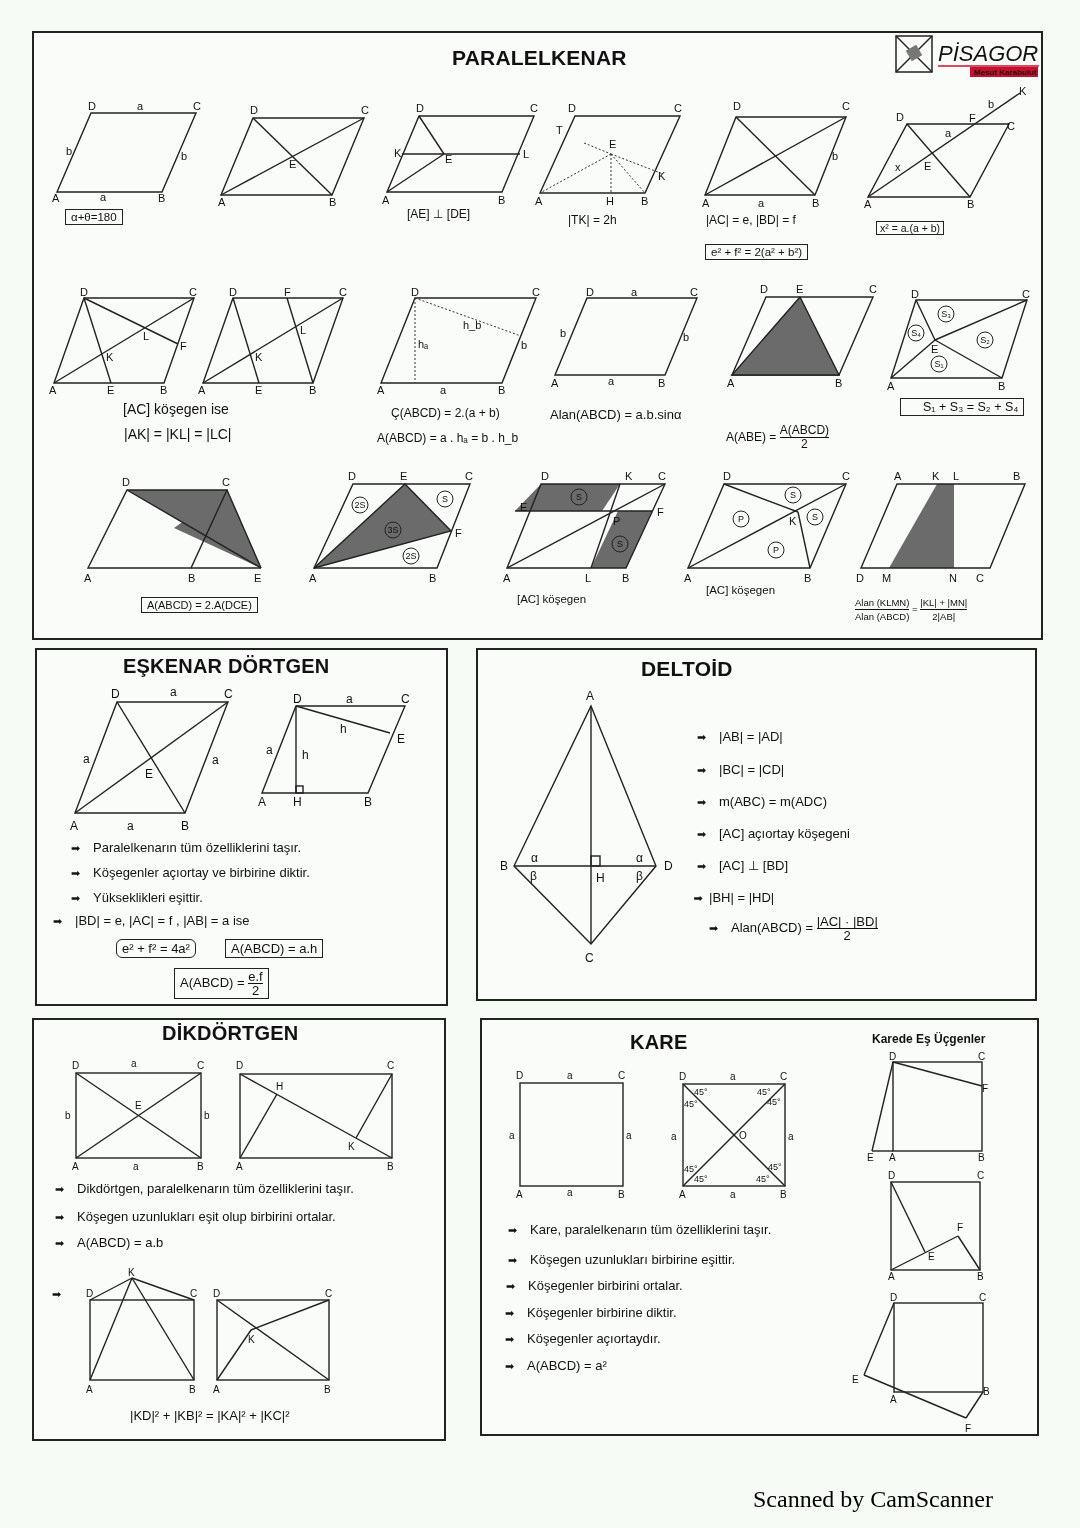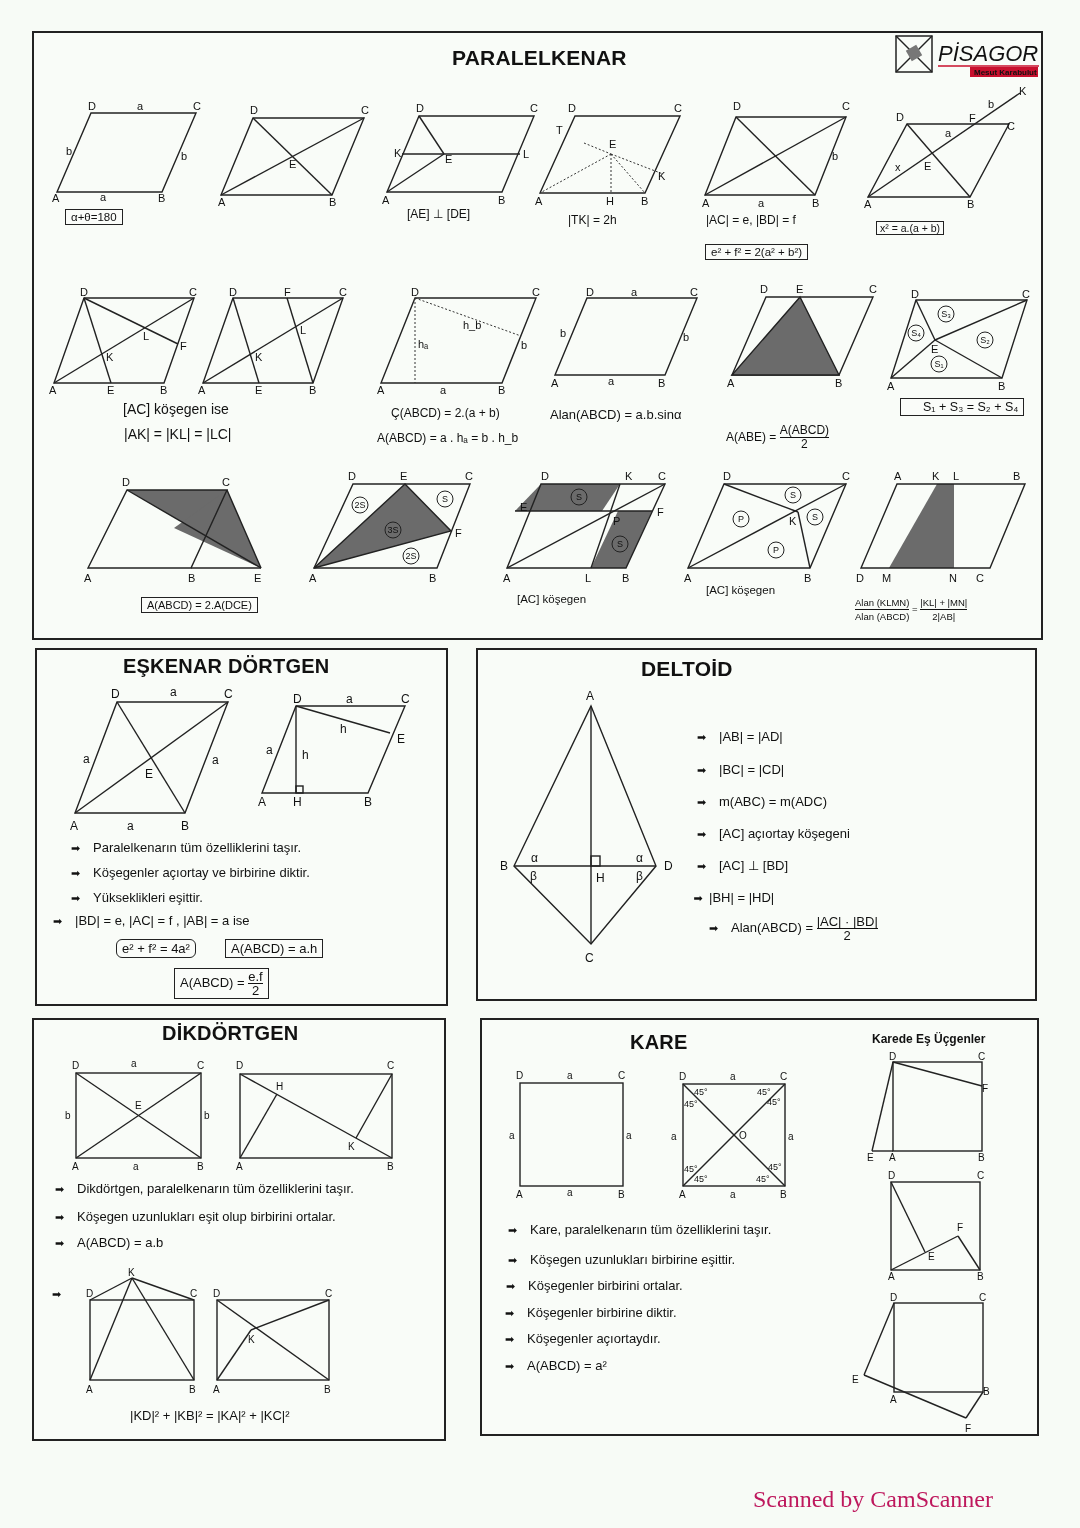--- a/index.html
+++ b/index.html
@@ -10,21 +10,21 @@
   svg text { font-family:"Liberation Sans", sans-serif; fill:#111; }
   .lbl { font-size:11px; }
   .note { position:absolute; font-size:12px; white-space:nowrap; }
   .box { position:absolute; border:1.5px solid #222; padding:1px 5px; font-size:11.5px; white-space:nowrap; background:#fafcf9; }
   .bul { position:absolute; font-size:13px; white-space:nowrap; }
   .bul .arr { display:inline-block; width:22px; font-size:11px; }
   .frac { display:inline-block; vertical-align:middle; text-align:center; }
   .frac span { display:block; line-height:13px; }
   .frac .num { border-bottom:1px solid #111; }
   .logo { position:absolute; left:894px; top:34px; width:146px; height:44px; }
-  .scan { position:absolute; left:753px; top:1486px; font-family:"Liberation Serif", serif; font-size:24px; color:#be185d; }
+  .scan { position:absolute; left:753px; top:1486px; font-family:"Liberation Serif", serif; font-size:24px; color:#000000; }
 </style>
 </head>
 <body>
 
 <div class="panel" style="left:32px;top:31px;width:1011px;height:609px;"></div>
 <div class="title" style="left:452px;top:46px;">PARALELKENAR</div>
 
 <div class="logo">
   <svg width="146" height="44">
     <rect x="2" y="2" width="36" height="36" fill="none" stroke="#222" stroke-width="1.5"></rect>

